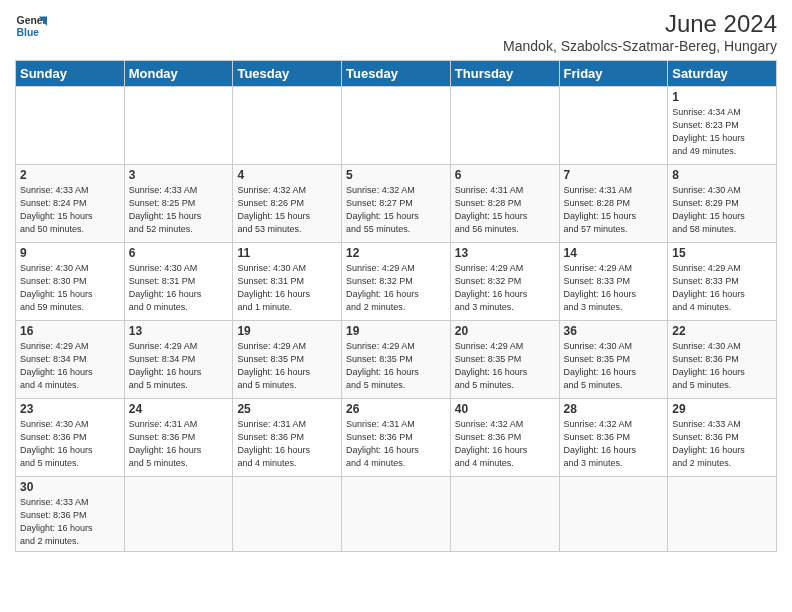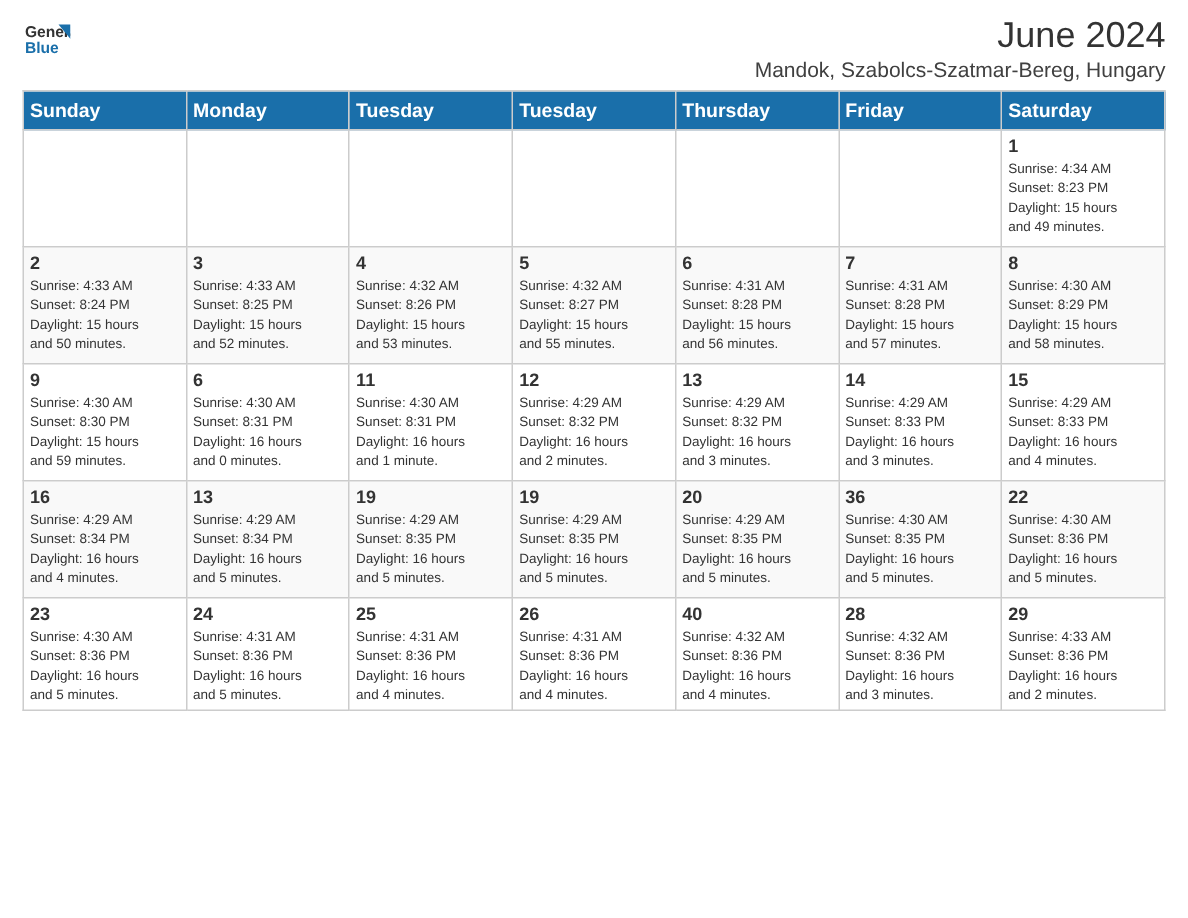--- a/index.html
+++ b/index.html
@@ -331,14 +331,29 @@
 and 3 minutes.</div>
         </td>
         <td>
           <span class="day-number">29</span>
           <div class="day-info" style="white-space: pre-line;">Sunrise: 4:33 AM
 Sunset: 8:36 PM
 Daylight: 16 hours
 and 2 minutes.</div>
         </td>
       </tr>
+      <tr>
+        <td>
+          <span class="day-number">30</span>
+          <div class="day-info" style="white-space: pre-line;">Sunrise: 4:33 AM
+Sunset: 8:36 PM
+Daylight: 16 hours
+and 2 minutes.</div>
+        </td>
+        <td class="empty-cell"></td>
+        <td class="empty-cell"></td>
+        <td class="empty-cell"></td>
+        <td class="empty-cell"></td>
+        <td class="empty-cell"></td>
+        <td class="empty-cell"></td>
+      </tr>
     </tbody>
 </table>
 
 </body></html>

